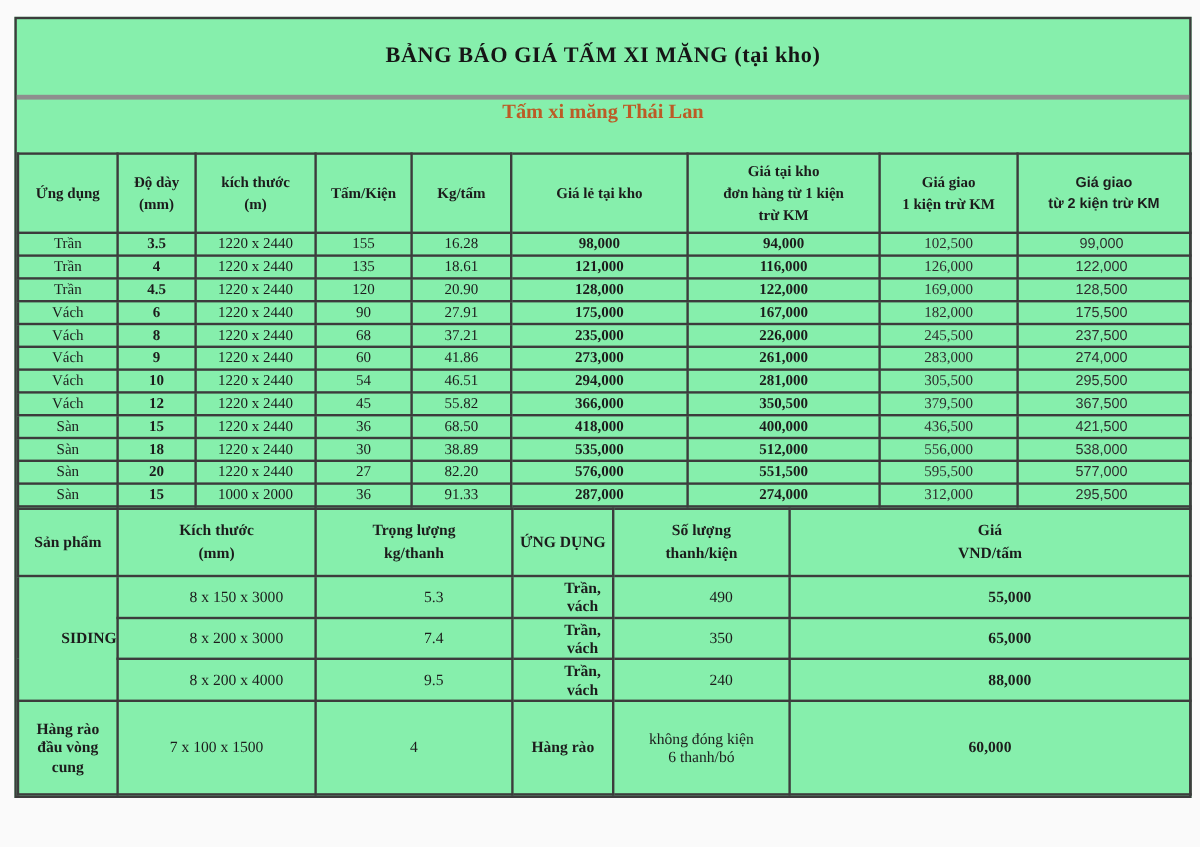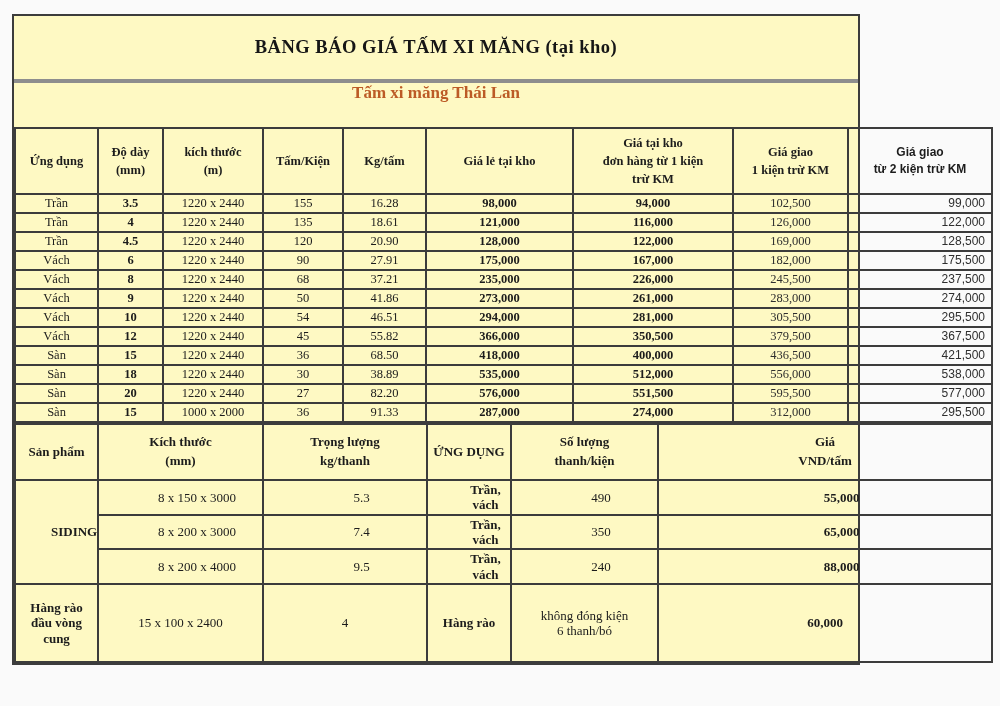--- a/index.html
+++ b/index.html
@@ -7,23 +7,23 @@
     width: 1000px; height: 706px;
     background: #fafafa;
     font-family: "Liberation Serif", "DejaVu Serif", serif;
     color: #1c1c1c;
     position: relative;
     overflow: hidden;
   }
   .sheet {
     position: absolute;
     left: 12px; top: 14px;
-    width: 848px;
+    width: 981px;
     border: 2px solid #3c3c3c;
-    background: #fef9c3;
+    background: #86efac;
   }
   .title-row {
     height: 63px;
     display: flex; align-items: center; justify-content: center;
   }
   .doc-title {
     font-size: 18.5px; font-weight: bold; letter-spacing: 0.5px;
     color: #161616;
   }
   .divider { height: 4px; background: #8e8e8e; }
@@ -54,21 +54,21 @@
   #t1 th { height: 66px; font-weight: bold; font-size: 12.5px; line-height: 1.45; }
   #t1 tbody td { height: 19px; }
   #t1 tbody td:nth-child(2),
   #t1 tbody td:nth-child(6),
   #t1 tbody td:nth-child(7) { font-weight: bold; }
   #t1 th:nth-child(9),
   #t1 tbody td:nth-child(9) {
     font-family: "Liberation Sans", "DejaVu Sans", sans-serif;
     font-size: 12px;
   }
-  #t1 tbody td:nth-child(9) { text-align: right; padding-right: 6px; color: #2e2e2e; }
+  #t1 tbody td:nth-child(9) { text-align: center; padding-right: 6px; color: #2e2e2e; }
   #t1 tbody td:nth-child(8) { color: #2e2e2e; }
   
   .band {
     height: 27px;
     background: #d7e5f3;
     border-left: 2px solid #3c3c3c;
     border-right: 2px solid #3c3c3c;
     display: flex; align-items: center; justify-content: center;
   }
   .band-title { font-size: 15px; font-weight: bold; color: #14141f; }
@@ -178,21 +178,21 @@
           <td>37.21</td>
           <td>235,000</td>
           <td>226,000</td>
           <td>245,500</td>
           <td>237,500</td>
         </tr>
         <tr>
           <td>Vách</td>
           <td>9</td>
           <td>1220 x 2440</td>
-          <td>50</td>
+          <td>60</td>
           <td>41.86</td>
           <td>273,000</td>
           <td>261,000</td>
           <td>283,000</td>
           <td>274,000</td>
         </tr>
         <tr>
           <td>Vách</td>
           <td>10</td>
           <td>1220 x 2440</td>
@@ -305,21 +305,21 @@
         <td>8 x 200 x 4000</td>
         <td>9.5</td>
         <td class="c-bold">Trần, vách</td>
         <td>240</td>
         <td class="c-bold">88,000</td>
       </tr>
       <tr class="r-fence">
         <td class="c-bold">Hàng rào
 đầu vòng
 cung</td>
-        <td>15 x 100 x 2400</td>
+        <td>7 x 100 x 1500</td>
         <td>4</td>
         <td class="c-bold">Hàng rào</td>
         <td>không đóng kiện
 6 thanh/bó</td>
         <td class="c-bold">60,000</td>
       </tr>
     </tbody>
   </table>
 
 </div>

